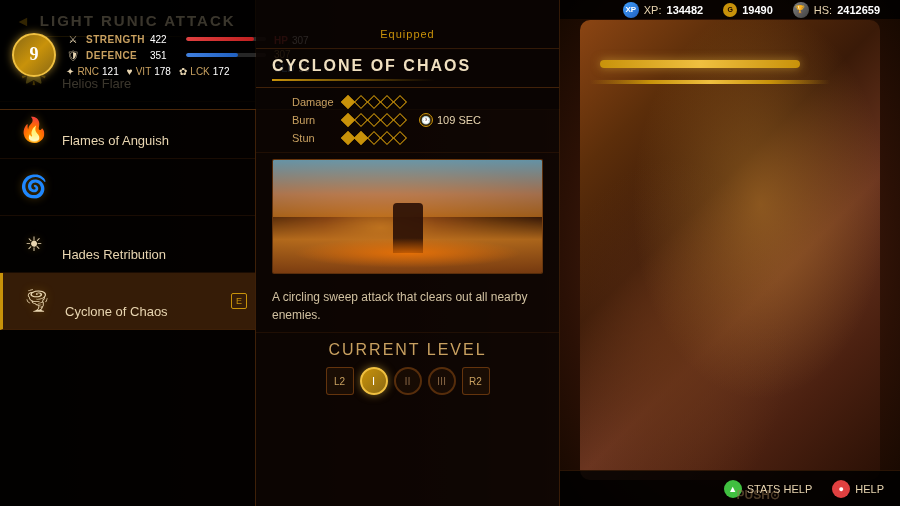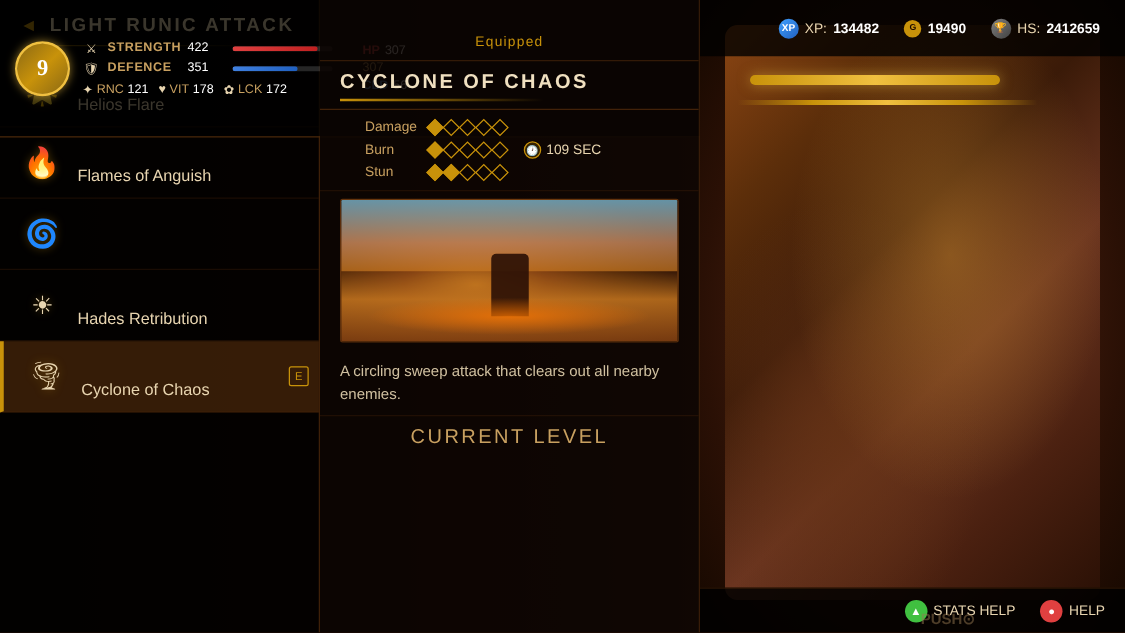--- a/index.html
+++ b/index.html
@@ -136,21 +136,21 @@
       border-radius: 2px;
       overflow: hidden;
     }
 
     .stat-bar-fill {
       height: 100%;
       border-radius: 2px;
     }
 
     .hp-cld-section {
-      margin-left: 24px;
+      margin-left: 8px;
       display: flex;
       flex-direction: column;
       gap: 3px;
     }
 
     .hp-row, .cld-row {
       display: flex;
       align-items: center;
       gap: 4px;
       font-size: 10px;
@@ -158,21 +158,21 @@
     }
 
     .hp-label { color: #e04040; font-weight: bold; }
     .cld-label { color: #60a0e0; font-weight: bold; }
 
     
     .top-right-hud {
       position: absolute;
       top: 0; left: 560px;
       right: 0;
-      height: 45px;
+      height: 19px;
       background: rgba(0,0,0,0.8);
       z-index: 10;
       display: flex;
       align-items: center;
       justify-content: flex-end;
       padding: 0 20px;
       gap: 20px;
     }
 
     .xp-item, .gold-item, .hs-item {
@@ -774,20 +774,27 @@
     <div class="preview-sky"></div>
     <div class="preview-ground"></div>
     <div class="preview-figure"></div>
     <div class="preview-effect"></div>
   </div>
 
   <div class="description">A circling sweep attack that clears out all nearby enemies.</div>
 
   <div class="level-section">
     <div class="level-label">CURRENT LEVEL</div>
+    <div class="level-controls">
+      <div class="level-btn">L2</div>
+      <div class="level-pip active">I</div>
+      <div class="level-pip inactive">II</div>
+      <div class="level-pip inactive">III</div>
+      <div class="level-btn">R2</div>
+    </div>
   </div>
 </div>
 
 <div class="bottom-hud">
   <div class="push-logo">PUSH⊙</div>
   <div class="hud-btn">
     <div class="btn-circle btn-triangle">▲</div>
     <span>STATS HELP</span>
   </div>
   <div class="hud-btn">

